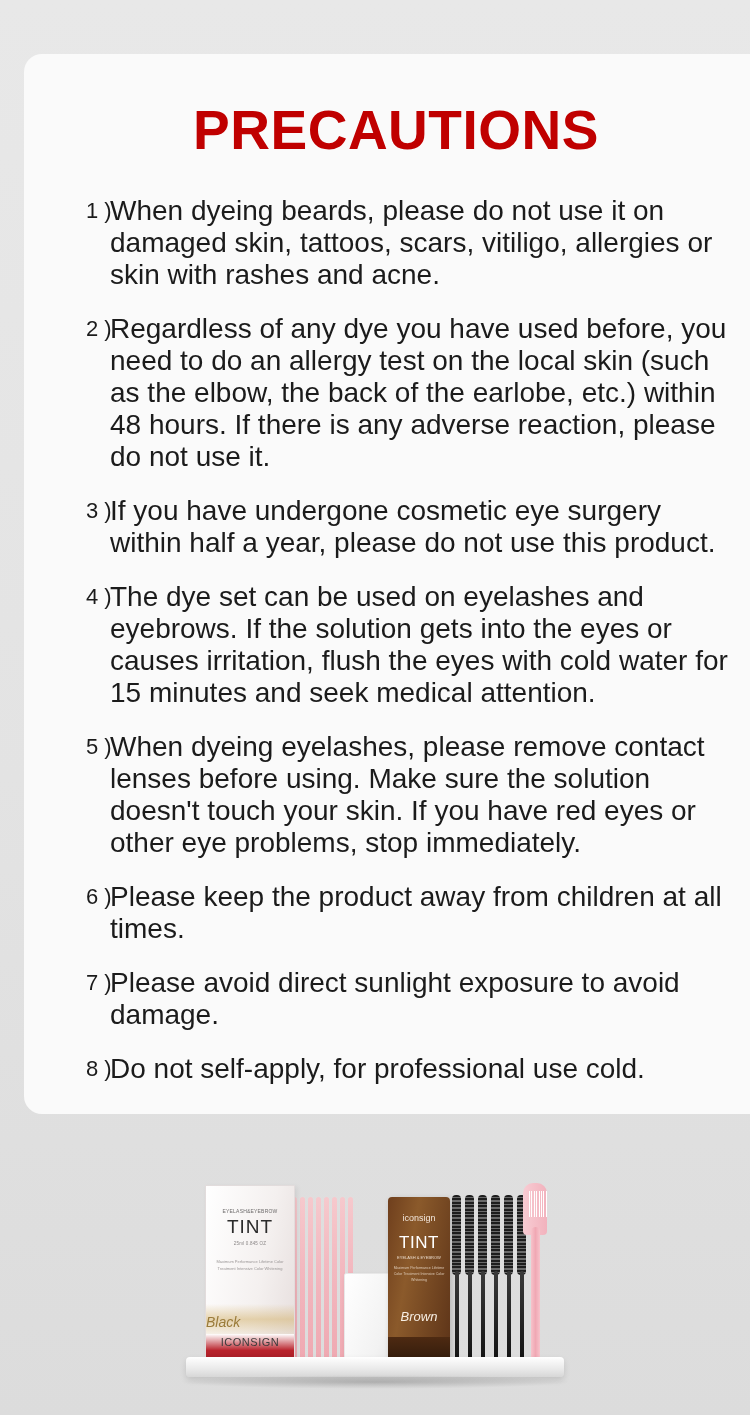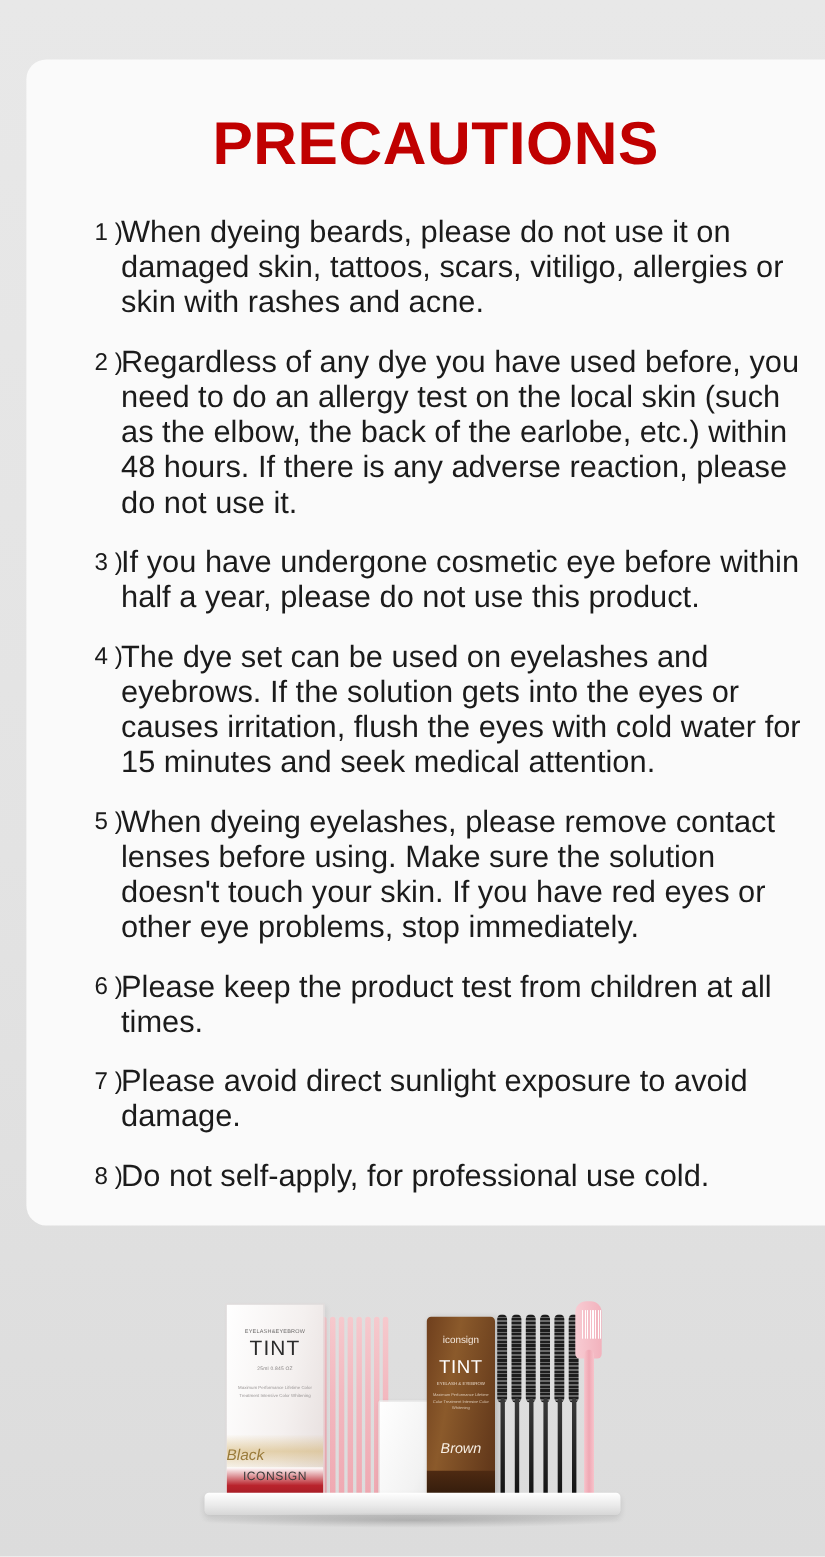--- a/index.html
+++ b/index.html
@@ -235,33 +235,33 @@
     <li class="item">
       <span class="item-num">1 )</span>
       <span class="item-text">When dyeing beards, please do not use it on damaged skin, tattoos, scars, vitiligo, allergies or skin with rashes and acne.</span>
     </li>
     <li class="item">
       <span class="item-num">2 )</span>
       <span class="item-text">Regardless of any dye you have used before, you need to do an allergy test on the local skin (such as the elbow, the back of the earlobe, etc.) within 48 hours. If there is any adverse reaction, please do not use it.</span>
     </li>
     <li class="item">
       <span class="item-num">3 )</span>
-      <span class="item-text">If you have undergone cosmetic eye before within half a year, please do not use this product.</span>
+      <span class="item-text">If you have undergone cosmetic eye surgery within half a year, please do not use this product.</span>
     </li>
     <li class="item">
       <span class="item-num">4 )</span>
       <span class="item-text">The dye set can be used on eyelashes and eyebrows. If the solution gets into the eyes or causes irritation, flush the eyes with cold water for 15 minutes and seek medical attention.</span>
     </li>
     <li class="item">
       <span class="item-num">5 )</span>
       <span class="item-text">When dyeing eyelashes, please remove contact lenses before using. Make sure the solution doesn't touch your skin. If you have red eyes or other eye problems, stop immediately.</span>
     </li>
     <li class="item">
       <span class="item-num">6 )</span>
-      <span class="item-text">Please keep the product test from children at all times.</span>
+      <span class="item-text">Please keep the product away from children at all times.</span>
     </li>
     <li class="item">
       <span class="item-num">7 )</span>
       <span class="item-text">Please avoid direct sunlight exposure to avoid damage.</span>
     </li>
     <li class="item">
       <span class="item-num">8 )</span>
       <span class="item-text">Do not self-apply, for professional use cold.</span>
     </li>
   </ul>

